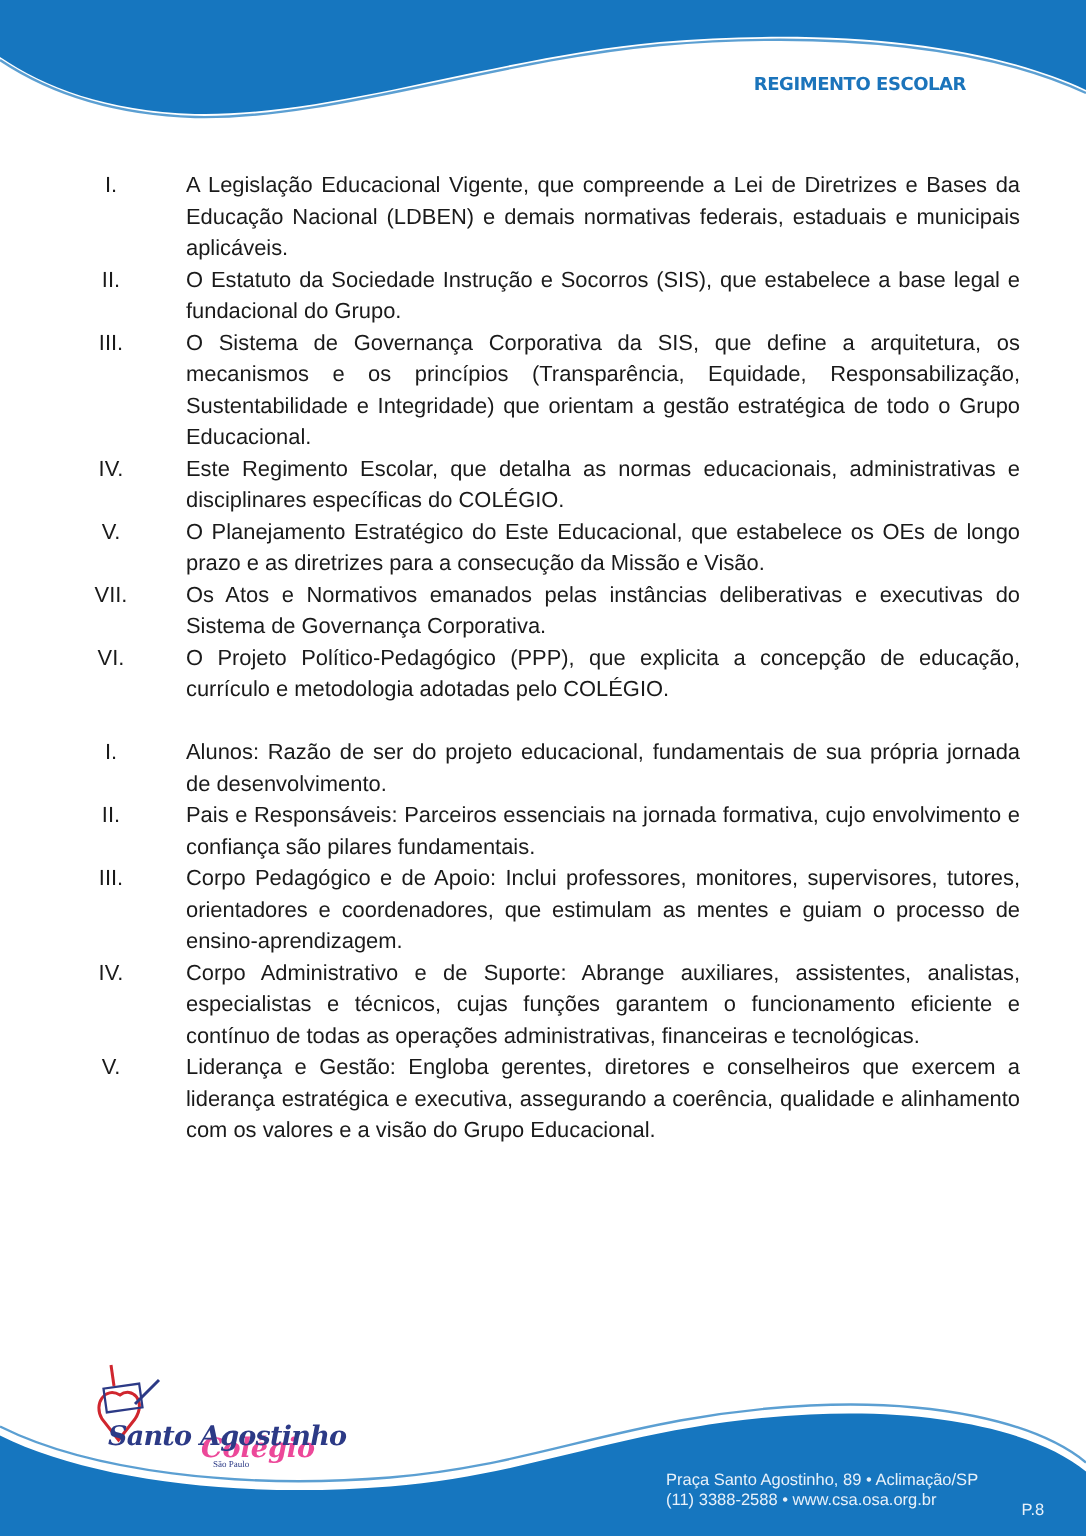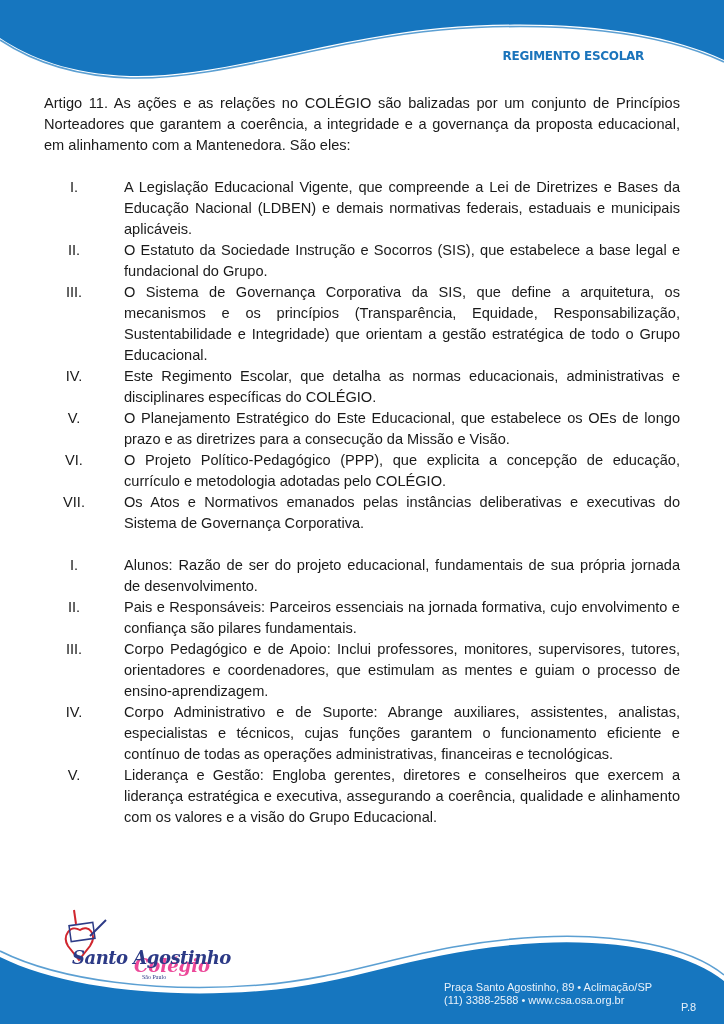--- a/index.html
+++ b/index.html
@@ -30,21 +30,20 @@
 <body>
 
 <svg class="header-wave" viewBox="0 0 724 80" preserveAspectRatio="none">
   <path d="M0,0 H724 V60 C660,30 560,18 440,28 C330,38 220,78 130,76 C70,74 30,58 0,38 Z" fill="#1676bf"></path>
   <path d="M0,40 C30,60 70,76 130,78 C220,80 330,40 440,30 C560,20 660,32 724,62" fill="none" stroke="#1676bf" stroke-width="1.6" opacity="0.7"></path>
 </svg>
 
 <div class="doc-title">REGIMENTO ESCOLAR</div>
 
 <div class="content">
-  <p class="para">Artigo 11. As ações e as relações no COLÉGIO são balizadas por um conjunto de Princípios Norteadores que garantem a coerência, a integridade e a governança da proposta educacional, em alinhamento com a Mantenedora. São eles:</p>
   <ol class="list">
     <li class="list-item">
         <div class="num"><span>I.</span></div>
         <div class="item-text">A Legislação Educacional Vigente, que compreende a Lei de Diretrizes e Bases da Educação Nacional (LDBEN) e demais normativas federais, estaduais e municipais aplicáveis.</div>
       </li>
     <li class="list-item">
         <div class="num"><span>II.</span></div>
         <div class="item-text">O Estatuto da Sociedade Instrução e Socorros (SIS), que estabelece a base legal e fundacional do Grupo.</div>
       </li>
     <li class="list-item">
@@ -53,26 +52,26 @@
       </li>
     <li class="list-item">
         <div class="num"><span>IV.</span></div>
         <div class="item-text">Este Regimento Escolar, que detalha as normas educacionais, administrativas e disciplinares específicas do COLÉGIO.</div>
       </li>
     <li class="list-item">
         <div class="num"><span>V.</span></div>
         <div class="item-text">O Planejamento Estratégico do Este Educacional, que estabelece os OEs de longo prazo e as diretrizes para a consecução da Missão e Visão.</div>
       </li>
     <li class="list-item">
+        <div class="num"><span>VII.</span></div>
+        <div class="item-text">Os Atos e Normativos emanados pelas instâncias deliberativas e executivas do Sistema de Governança Corporativa.</div>
+      </li>
+    <li class="list-item">
         <div class="num"><span>VI.</span></div>
         <div class="item-text">O Projeto Político-Pedagógico (PPP), que explicita a concepção de educação, currículo e metodologia adotadas pelo COLÉGIO.</div>
-      </li>
-    <li class="list-item">
-        <div class="num"><span>VII.</span></div>
-        <div class="item-text">Os Atos e Normativos emanados pelas instâncias deliberativas e executivas do Sistema de Governança Corporativa.</div>
       </li>
   </ol>
 
   <ol class="list">
     <li class="list-item">
         <div class="num"><span>I.</span></div>
         <div class="item-text">Alunos: Razão de ser do projeto educacional, fundamentais de sua própria jornada de desenvolvimento.</div>
       </li>
     <li class="list-item">
         <div class="num"><span>II.</span></div>

